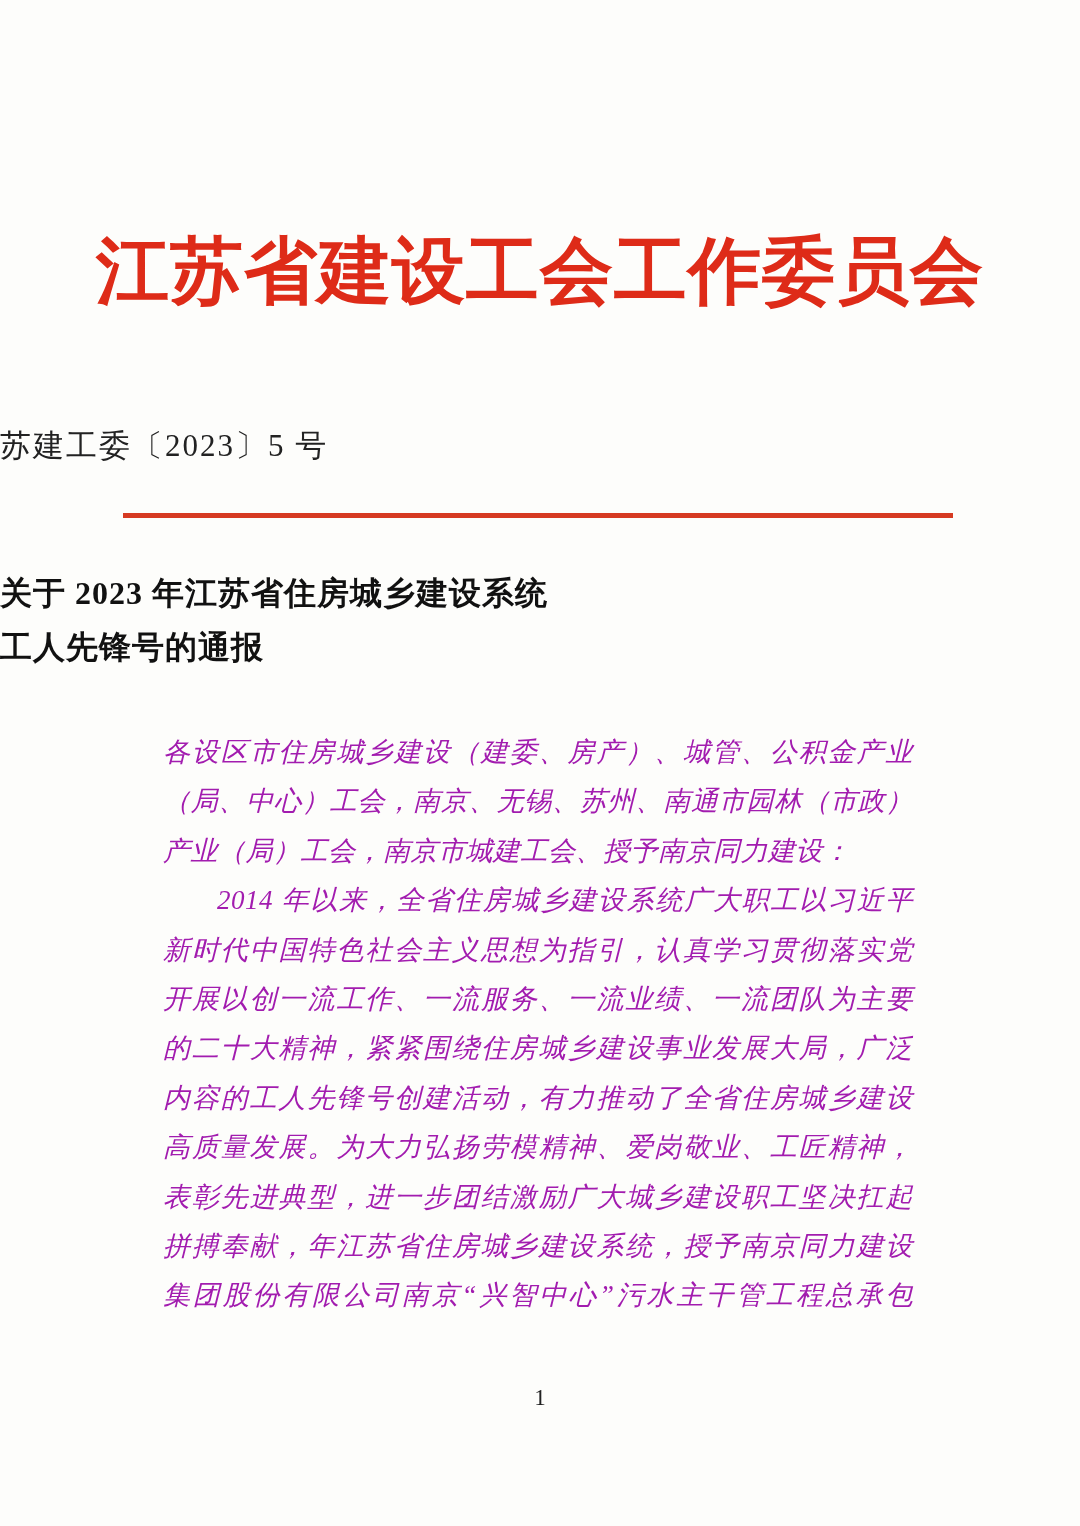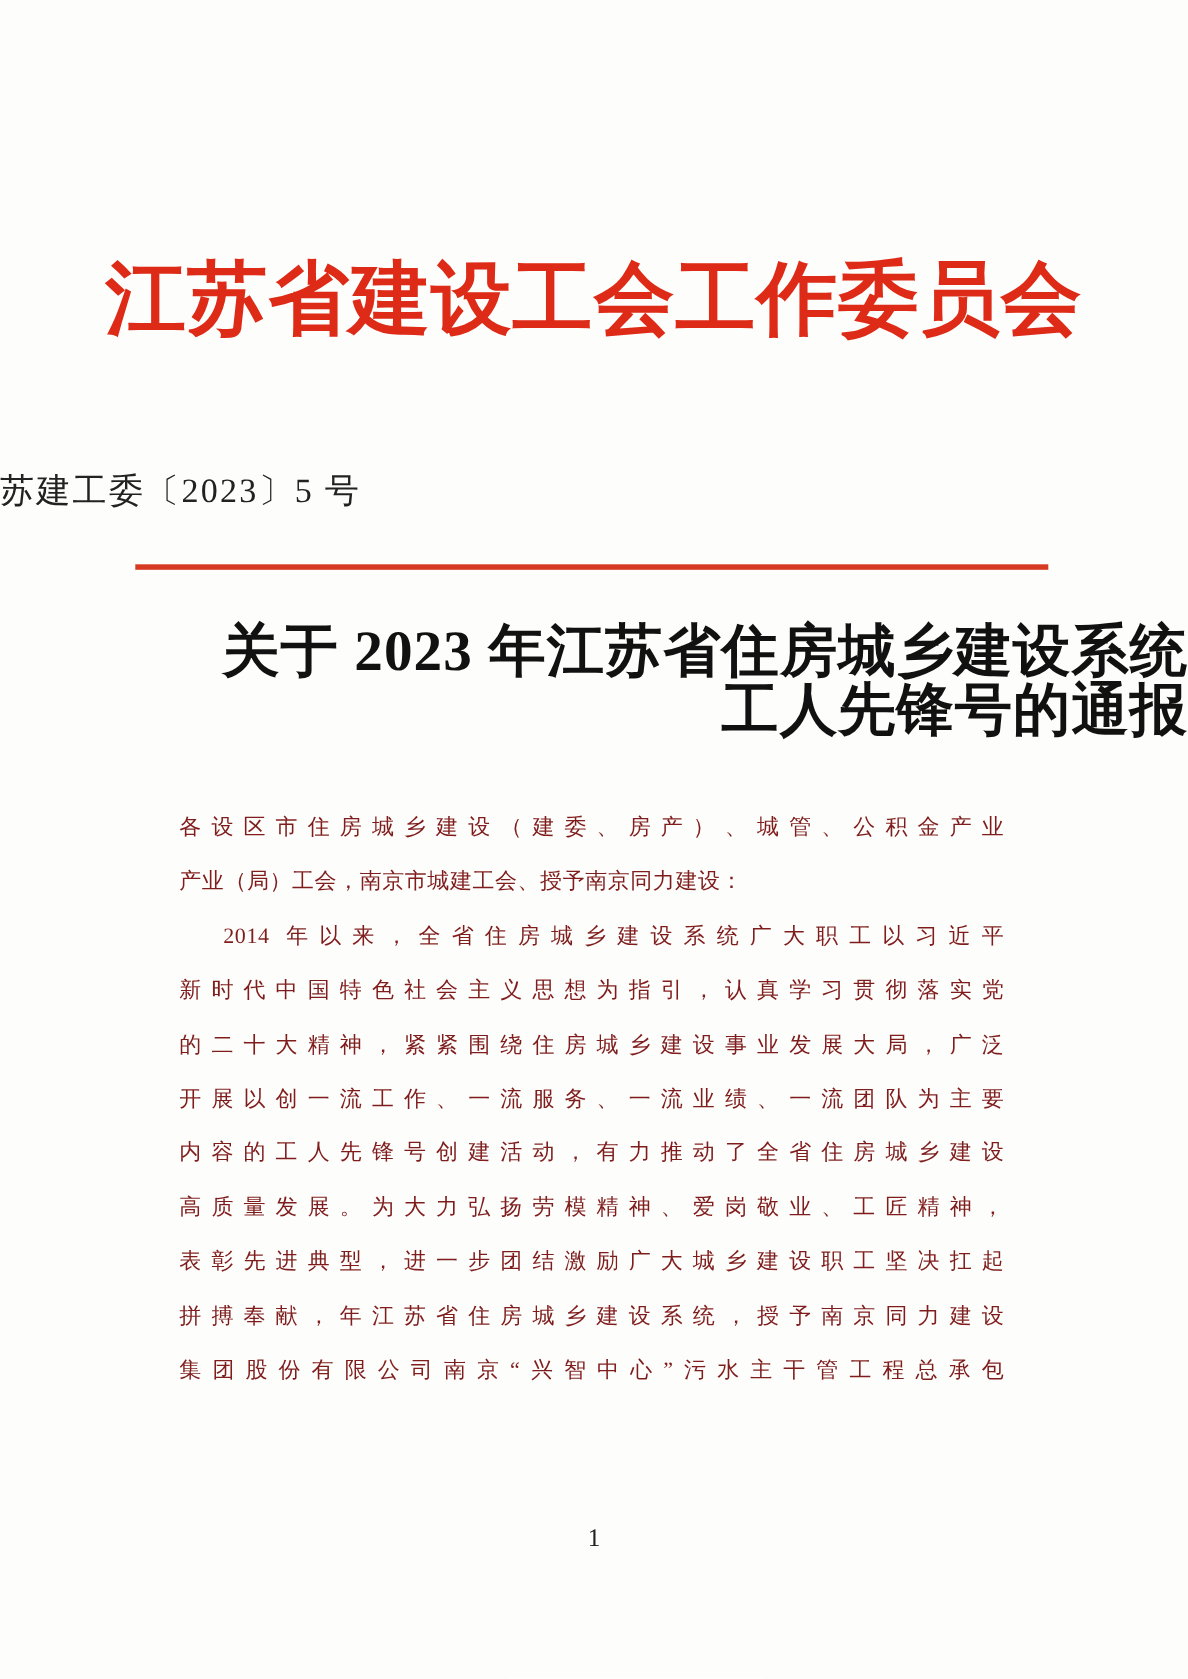--- a/index.html
+++ b/index.html
@@ -48,36 +48,37 @@
     left: 123px;
     width: 830px;
     height: 5px;
     background: var(--rule-red, #d63a22);
   }
   .doc-title {
     position: absolute;
     top: 566px;
     left: 0;
     width: 100%;
-    text-align: right;
-    font-size: 52px;
+    text-align: left;
+    font-size: 32px;
     line-height: 54px;
     font-weight: 700;
     color: #111;
     letter-spacing: 1px;
   }
   .body-text {
     position: absolute;
     top: 728px;
     left: 163px;
     width: 750px;
-    font-size: 20px;
+    font-size: 27px;
     line-height: 49.4px;
-    color: #7f1d1d;
+    color: #a21caf;
     letter-spacing: 0.5px;
+    font-style: italic;
   }
   .body-line {
     height: 49.4px;
     white-space: nowrap;
   }
   .body-line.fill {
     white-space: normal;
     text-align: justify;
     text-align-last: justify;
     text-justify: inter-character;
@@ -107,25 +108,26 @@
 
   <div class="red-rule"></div>
 
   <div class="doc-title">
     <div>关于 2023 年江苏省住房城乡建设系统</div>
     <div>工人先锋号的通报</div>
   </div>
 
   <div class="body-text">
       <div class="body-line fill">各设区市住房城乡建设（建委、房产）、城管、公积金产业</div>
+      <div class="body-line fill">（局、中心）工会，南京、无锡、苏州、南通市园林（市政）</div>
       <div class="body-line">产业（局）工会，南京市城建工会、授予南京同力建设：</div>
       <div class="body-line fill indent">2014 年以来，全省住房城乡建设系统广大职工以习近平</div>
       <div class="body-line fill">新时代中国特色社会主义思想为指引，认真学习贯彻落实党</div>
+      <div class="body-line fill">开展以创一流工作、一流服务、一流业绩、一流团队为主要</div>
       <div class="body-line fill">的二十大精神，紧紧围绕住房城乡建设事业发展大局，广泛</div>
-      <div class="body-line fill">开展以创一流工作、一流服务、一流业绩、一流团队为主要</div>
       <div class="body-line fill">内容的工人先锋号创建活动，有力推动了全省住房城乡建设</div>
       <div class="body-line fill">高质量发展。为大力弘扬劳模精神、爱岗敬业、工匠精神，</div>
       <div class="body-line fill">表彰先进典型，进一步团结激励广大城乡建设职工坚决扛起</div>
       <div class="body-line fill">拼搏奉献，年江苏省住房城乡建设系统，授予南京同力建设</div>
       <div class="body-line fill">集团股份有限公司南京“兴智中心”污水主干管工程总承包</div>
     </div>
 
   <div class="page-number">1</div>
 
 </div>

